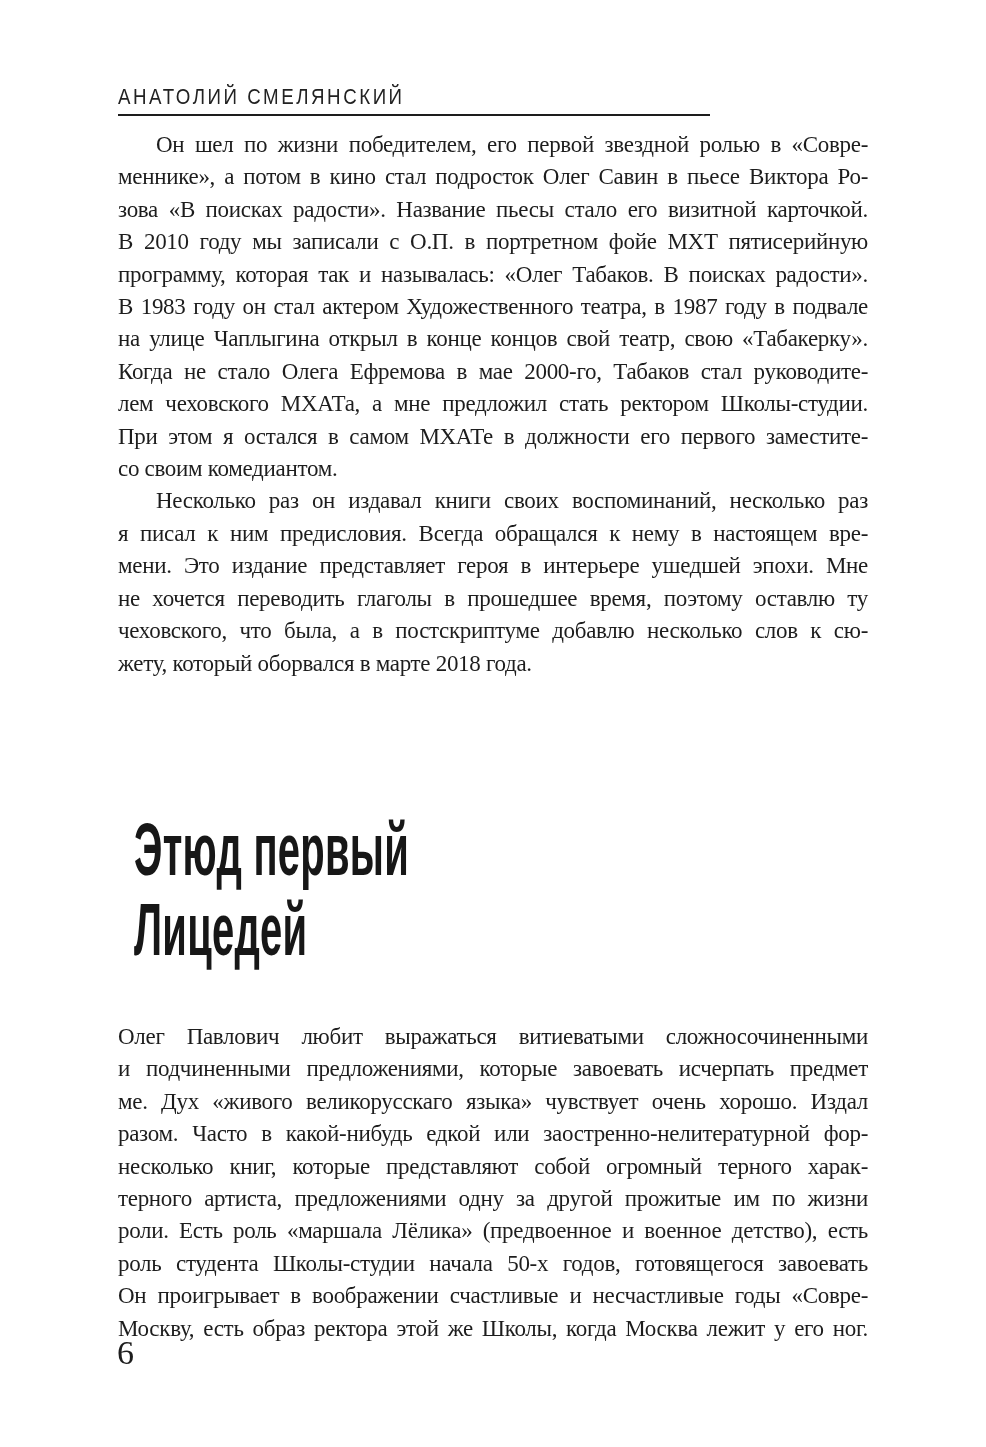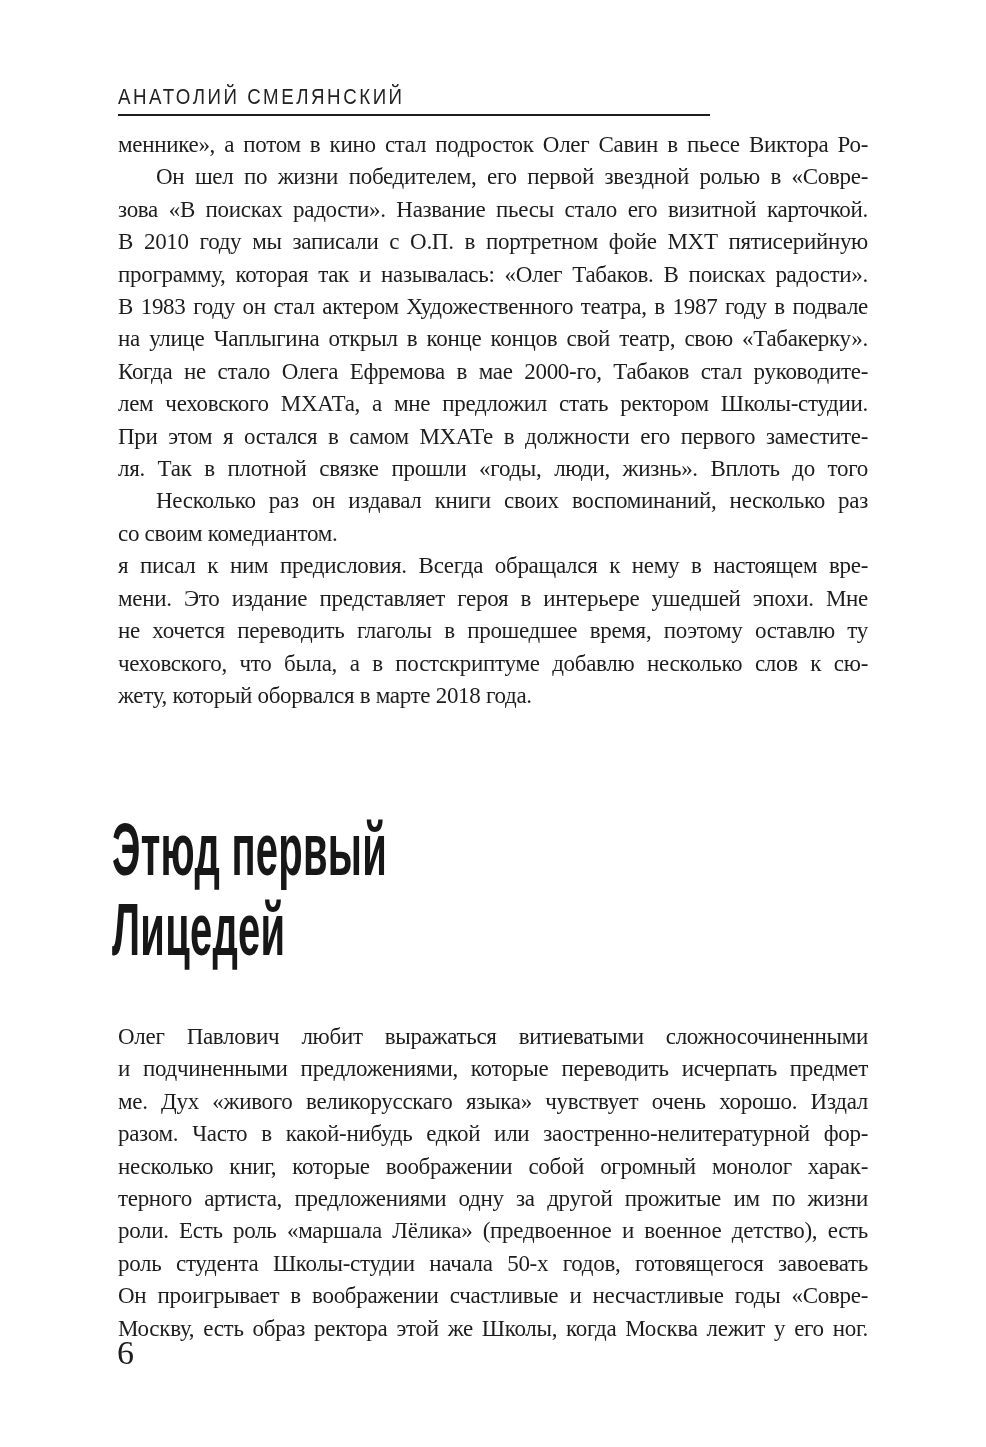--- a/index.html
+++ b/index.html
@@ -48,21 +48,21 @@
   .text-block.body2 { top: 1021px; }
   .line {
     text-align: justify;
     text-align-last: justify;
     white-space: normal;
   }
   .line.no-just { text-align-last: left; }
   .line.indent { text-indent: 38px; }
   .chapter-heading {
     position: absolute;
-    left: 112px;
+    left: 134px;
     top: 810px;
   }
   .heading-line {
     font-family: "Liberation Sans", sans-serif;
     font-weight: 700;
     font-size: 74px;
     line-height: 80px;
     letter-spacing: 0.5px;
     white-space: nowrap;
     transform: scaleX(0.54);
@@ -81,51 +81,50 @@
 </head>
 <body>
 
 <div class="page">
 
   <div class="author-header">АНАТОЛИЙ СМЕЛЯНСКИЙ</div>
 
   <div class="header-rule"></div>
 
   <div class="text-block intro">
+      <div class="line indent">Он шел по жизни победителем, его первой звездной ролью в «Совре-</div>
       <div class="line">меннике», а потом в кино стал подросток Олег Савин в пьесе Виктора Ро-</div>
-      <div class="line indent">Он шел по жизни победителем, его первой звездной ролью в «Совре-</div>
       <div class="line">зова «В поисках радости». Название пьесы стало его визитной карточкой.</div>
       <div class="line">В 2010 году мы записали с О.П. в портретном фойе МХТ пятисерийную</div>
       <div class="line">программу, которая так и называлась: «Олег Табаков. В поисках радости».</div>
       <div class="line">В 1983 году он стал актером Художественного театра, в 1987 году в подвале</div>
       <div class="line">на улице Чаплыгина открыл в конце концов свой театр, свою «Табакерку».</div>
       <div class="line">Когда не стало Олега Ефремова в мае 2000-го, Табаков стал руководите-</div>
       <div class="line">лем чеховского МХАТа, а мне предложил стать ректором Школы-студии.</div>
       <div class="line">При этом я остался в самом МХАТе в должности его первого заместите-</div>
-      <div class="line">ля. Так в плотной связке прошли «годы, люди, жизнь». Вплоть до того</div>
+      <div class="line no-just">со своим комедиантом.</div>
       <div class="line indent">Несколько раз он издавал книги своих воспоминаний, несколько раз</div>
-      <div class="line no-just">со своим комедиантом.</div>
       <div class="line">я писал к ним предисловия. Всегда обращался к нему в настоящем вре-</div>
       <div class="line">мени. Это издание представляет героя в интерьере ушедшей эпохи. Мне</div>
       <div class="line">не хочется переводить глаголы в прошедшее время, поэтому оставлю ту</div>
       <div class="line">чеховского, что была, а в постскриптуме добавлю несколько слов к сю-</div>
       <div class="line no-just">жету, который оборвался в марте 2018 года.</div>
     </div>
 
   <div class="chapter-heading">
     <div class="heading-line">Этюд первый</div>
     <div class="heading-line">Лицедей</div>
   </div>
 
   <div class="text-block body2">
       <div class="line">Олег Павлович любит выражаться витиеватыми сложносочиненными</div>
-      <div class="line">и подчиненными предложениями, которые переводить исчерпать предмет</div>
+      <div class="line">и подчиненными предложениями, которые завоевать исчерпать предмет</div>
       <div class="line">ме. Дух «живого великорусскаго языка» чувствует очень хорошо. Издал</div>
       <div class="line">разом. Часто в какой-нибудь едкой или заостренно-нелитературной фор-</div>
-      <div class="line">несколько книг, которые воображении собой огромный монолог харак-</div>
+      <div class="line">несколько книг, которые представляют собой огромный терного харак-</div>
       <div class="line">терного артиста, предложениями одну за другой прожитые им по жизни</div>
       <div class="line">роли. Есть роль «маршала Лёлика» (предвоенное и военное детство), есть</div>
       <div class="line">роль студента Школы-студии начала 50-х годов, готовящегося завоевать</div>
       <div class="line">Он проигрывает в воображении счастливые и несчастливые годы «Совре-</div>
       <div class="line">Москву, есть образ ректора этой же Школы, когда Москва лежит у его ног.</div>
     </div>
 
   <div class="page-number">6</div>
 
 </div>

